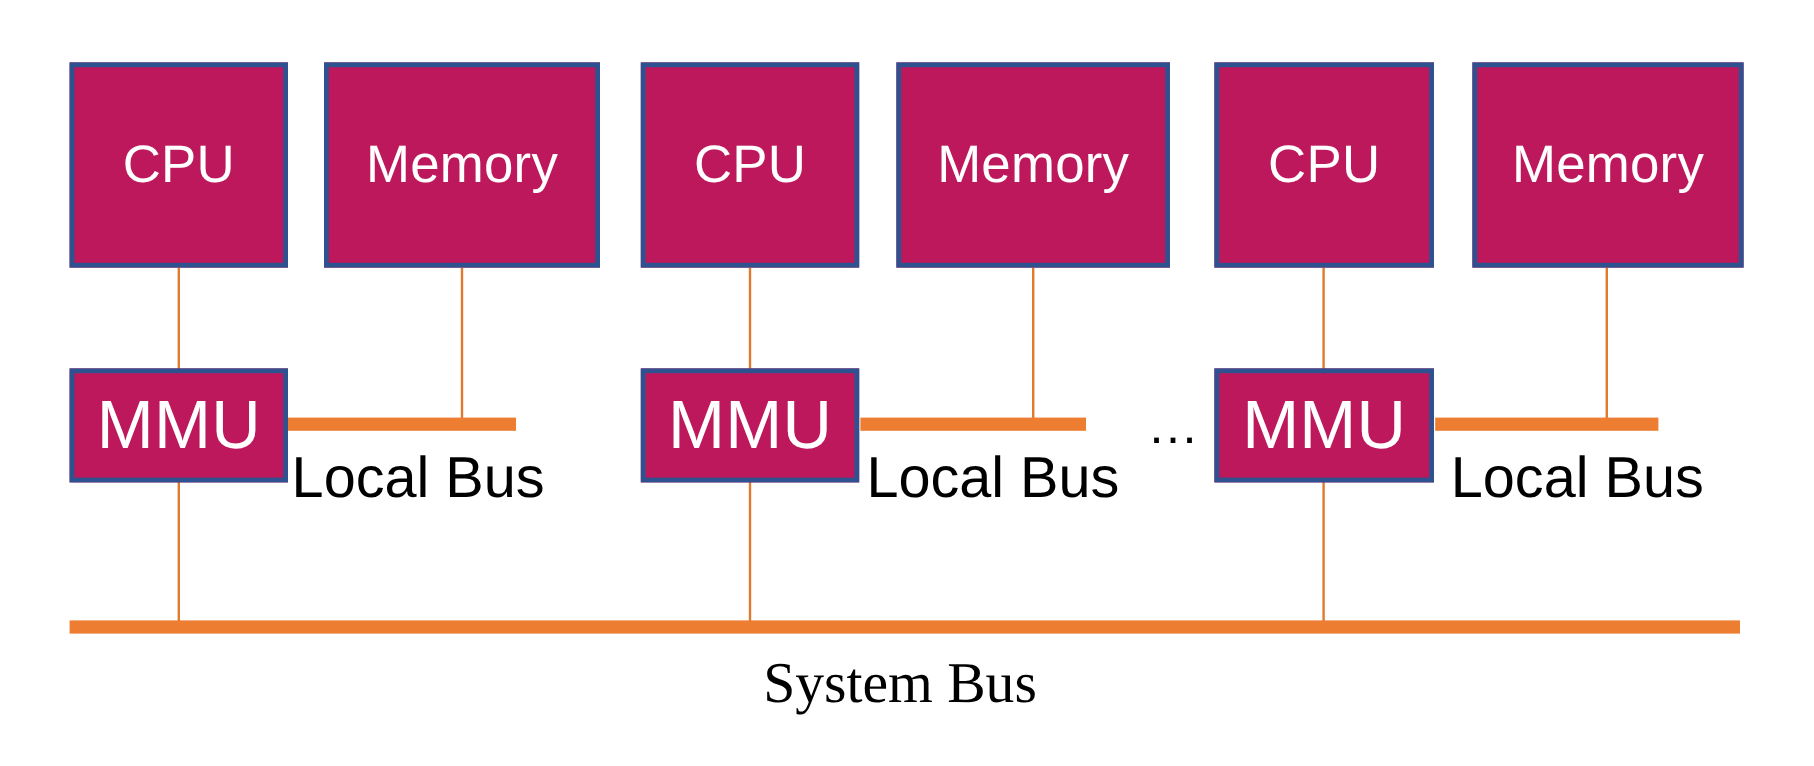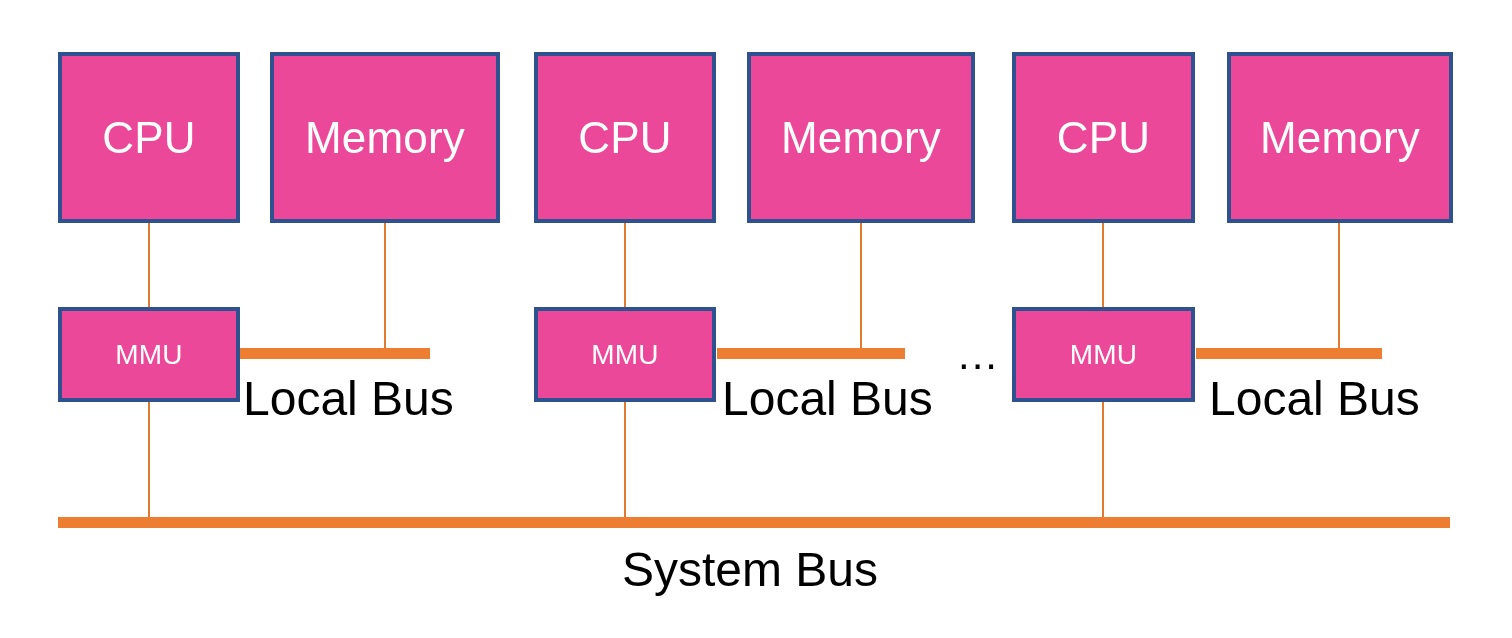--- a/index.html
+++ b/index.html
@@ -15,37 +15,37 @@
     width: 1512px;
     height: 638px;
     background: #ffffff;
     overflow: hidden;
   }
 
   
   .node {
     position: absolute;
     box-sizing: border-box;
-    background: #ec4899;
+    background: #be185d;
     border: 4px solid #2E5290;
     display: flex;
     align-items: center;
     justify-content: center;
     color: #ffffff;
     letter-spacing: 0.2px;
     z-index: 3;
   }
   .node-label {
     font-size: 44px;
     line-height: 1;
     font-weight: 400;
     color: #ffffff;
     white-space: nowrap;
   }
-  .node.mmu .node-label { font-size: 28px; }
+  .node.mmu .node-label { font-size: 57px; }
 
   
   .bus {
     position: absolute;
     background: #ED7D31;
     z-index: 2;
   }
 
   
   .connector {
@@ -59,20 +59,21 @@
   .caption {
     position: absolute;
     font-size: 48px;
     line-height: 1;
     color: #000000;
     white-space: nowrap;
     z-index: 4;
   }
   .caption.centered {
     text-align: center;
+    font-family: Liberation Serif, serif;
   }
 
   
   .ellipsis {
     position: absolute;
     font-size: 42px;
     line-height: 1;
     color: #000000;
     letter-spacing: 2px;
     z-index: 4;

